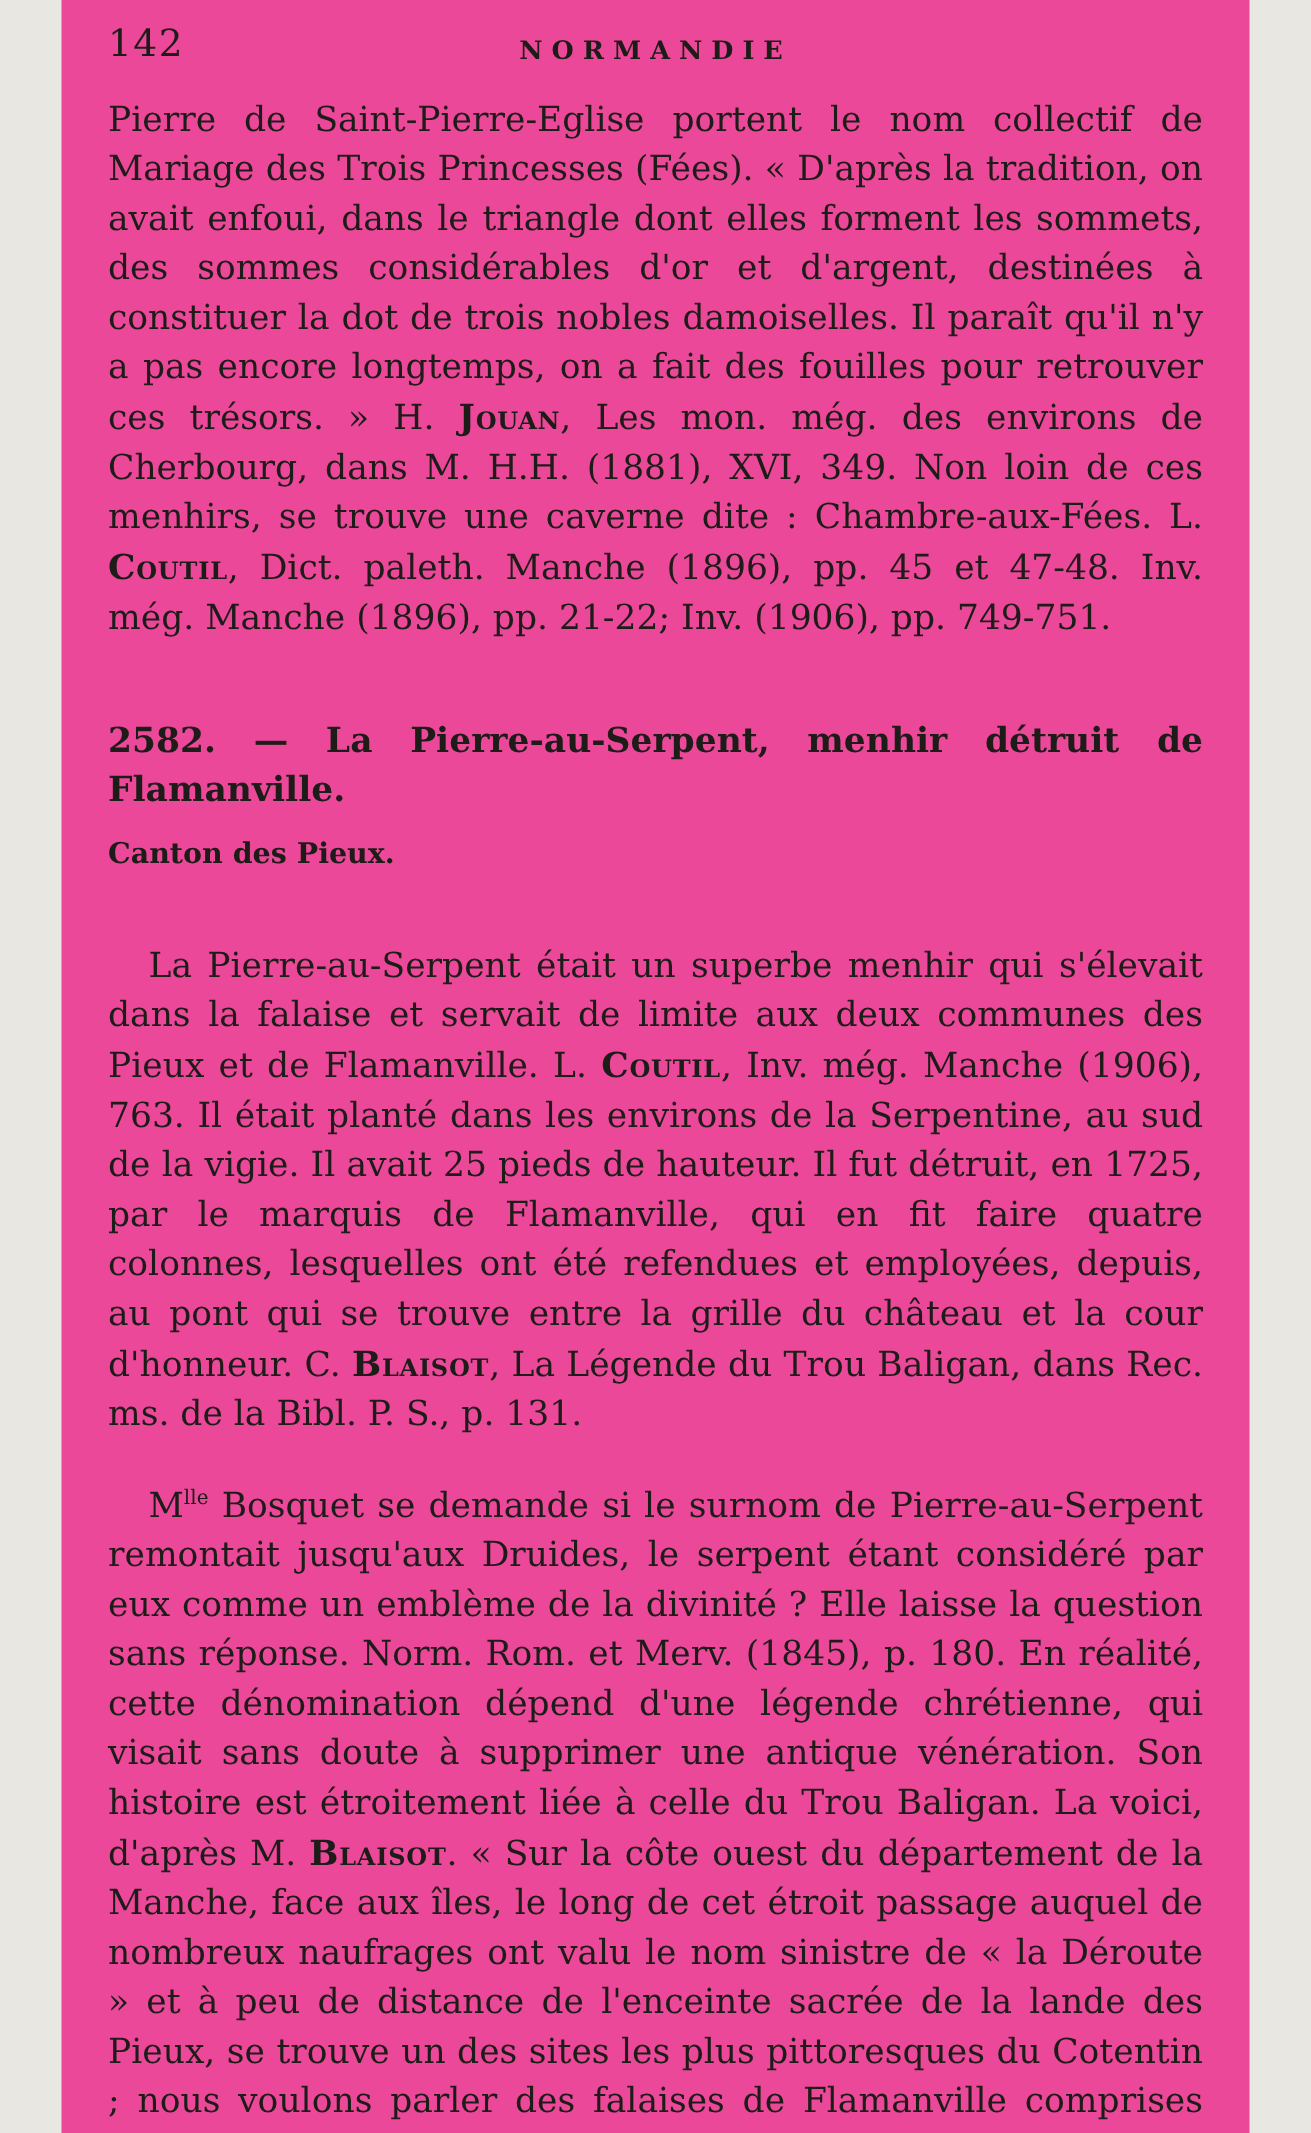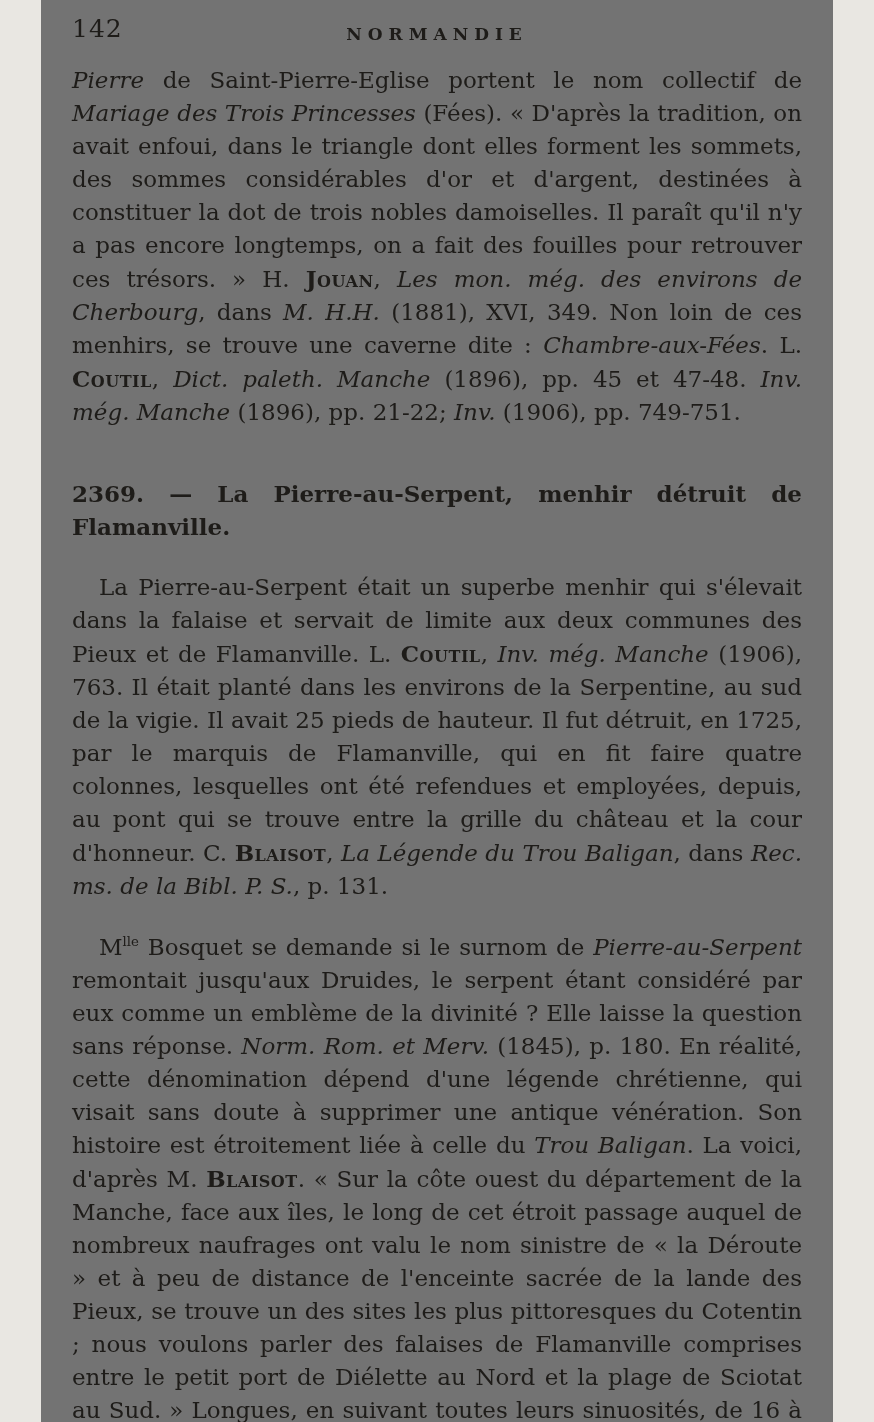--- a/index.html
+++ b/index.html
@@ -1,21 +1,21 @@
 <!DOCTYPE html>
 <html lang="fr"><head>
 <meta charset="utf-8">
 <style>
   * { margin: 0; padding: 0; box-sizing: border-box; }
   html, body { background: #e9e7e2; }
   .book-page {
     width: 792px;
     height: 1422px;
     margin: 0 auto;
-    background: #737373;
+    background: #ec4899;
     color: #1e1c19;
     font-family: "DejaVu Serif", "Liberation Serif", serif;
     font-size: 23px;
     line-height: 33px;
     padding: 12px 31px 0 31px;
     position: relative;
     overflow: hidden;
   }
   .running-head {
     position: relative;
@@ -33,21 +33,21 @@
     text-align: center;
     font-size: 17px;
     font-weight: bold;
     letter-spacing: 6px;
     padding-top: 6px;
   }
   .body-text p {
     text-align: justify;
   }
   p.indent { text-indent: 27px; margin-top: 28px; }
-  .run-italic { font-style: italic; }
+  .run-italic { }
   .run-smallcaps { font-variant: small-caps; letter-spacing: 0.5px; font-weight: bold; }
   .run-sup { vertical-align: super; font-size: 58%; line-height: 0; }
   .entry-head {
     text-align: center;
     font-weight: bold;
     margin-top: 48px;
   }
   .entry-subhead {
     text-align: center;
     font-weight: bold;
@@ -63,22 +63,23 @@
 
   <div class="running-head">
     <div class="page-number">142</div>
     <div class="running-title">NORMANDIE</div>
   </div>
 
   <div class="body-text">
 
     <p><span class="run-italic">Pierre</span><span> de Saint-Pierre-Eglise portent le nom collectif de </span><span class="run-italic">Mariage des Trois Princesses</span><span> (Fées). « D'après la tradition, on avait enfoui, dans le triangle dont elles forment les sommets, des sommes considérables d'or et d'argent, destinées à constituer la dot de trois nobles damoiselles. Il paraît qu'il n'y a pas encore longtemps, on a fait des fouilles pour retrouver ces trésors. » H. </span><span class="run-smallcaps">Jouan</span><span>, </span><span class="run-italic">Les mon. még. des environs de Cherbourg</span><span>, dans </span><span class="run-italic">M. H.H.</span><span> (1881), XVI, 349. Non loin de ces menhirs, se trouve une caverne dite : </span><span class="run-italic">Chambre-aux-Fées</span><span>.  L. </span><span class="run-smallcaps">Coutil</span><span>, </span><span class="run-italic">Dict. paleth. Manche</span><span> (1896), pp. 45 et 47-48. </span><span class="run-italic">Inv. még. Manche</span><span> (1896), pp. 21-22; </span><span class="run-italic">Inv.</span><span> (1906), pp. 749-751.</span></p>
 
-    <p class="entry-head">2369. — La Pierre-au-Serpent, menhir détruit de Flamanville.</p>
+    <p class="entry-head">2582. — La Pierre-au-Serpent, menhir détruit de Flamanville.</p>
 
+    <p class="entry-subhead">Canton des Pieux.</p>
 
     <p class="indent"><span>La Pierre-au-Serpent était un superbe menhir qui s'élevait dans la falaise et servait de limite aux deux communes des Pieux et de Flamanville. L. </span><span class="run-smallcaps">Coutil</span><span>, </span><span class="run-italic">Inv. még. Manche</span><span> (1906), 763. Il était planté dans les environs de la Serpentine, au sud de la vigie. Il avait 25 pieds de hauteur. Il fut détruit, en 1725, par le marquis de Flamanville, qui en fit faire quatre colonnes, lesquelles ont été refendues et employées, depuis, au pont qui se trouve entre la grille du château et la cour d'honneur.  C. </span><span class="run-smallcaps">Blaisot</span><span>, </span><span class="run-italic">La Légende du Trou Baligan</span><span>, dans </span><span class="run-italic">Rec. ms. de la Bibl. P. S.</span><span>, p. 131.</span></p>
 
     <p class="indent"><span>M</span><span class="run-sup">lle</span><span> Bosquet se demande si le surnom de </span><span class="run-italic">Pierre-au-Serpent</span><span> remontait jusqu'aux Druides, le serpent étant considéré par eux comme un emblème de la divinité ? Elle laisse la question sans réponse. </span><span class="run-italic">Norm. Rom. et Merv.</span><span> (1845), p. 180. En réalité, cette dénomination dépend d'une légende chrétienne, qui visait sans doute à supprimer une antique vénération. Son histoire est étroitement liée à celle du </span><span class="run-italic">Trou Baligan</span><span>. La voici, d'après M. </span><span class="run-smallcaps">Blaisot</span><span>. « Sur la côte ouest du département de la Manche, face aux îles, le long de cet étroit passage auquel de nombreux naufrages ont valu le nom sinistre de « la Déroute » et à peu de distance de l'enceinte sacrée de la lande des Pieux, se trouve un des sites les plus pittoresques du Cotentin ; nous voulons parler des falaises de Flamanville comprises entre le petit port de Diélette au Nord et la plage de Sciotat au Sud. » Longues, en suivant toutes leurs sinuosités, de 16 à 20 km., elles offrent une</span></p>
 
   </div>
 
 </div>
 
 </body></html>

